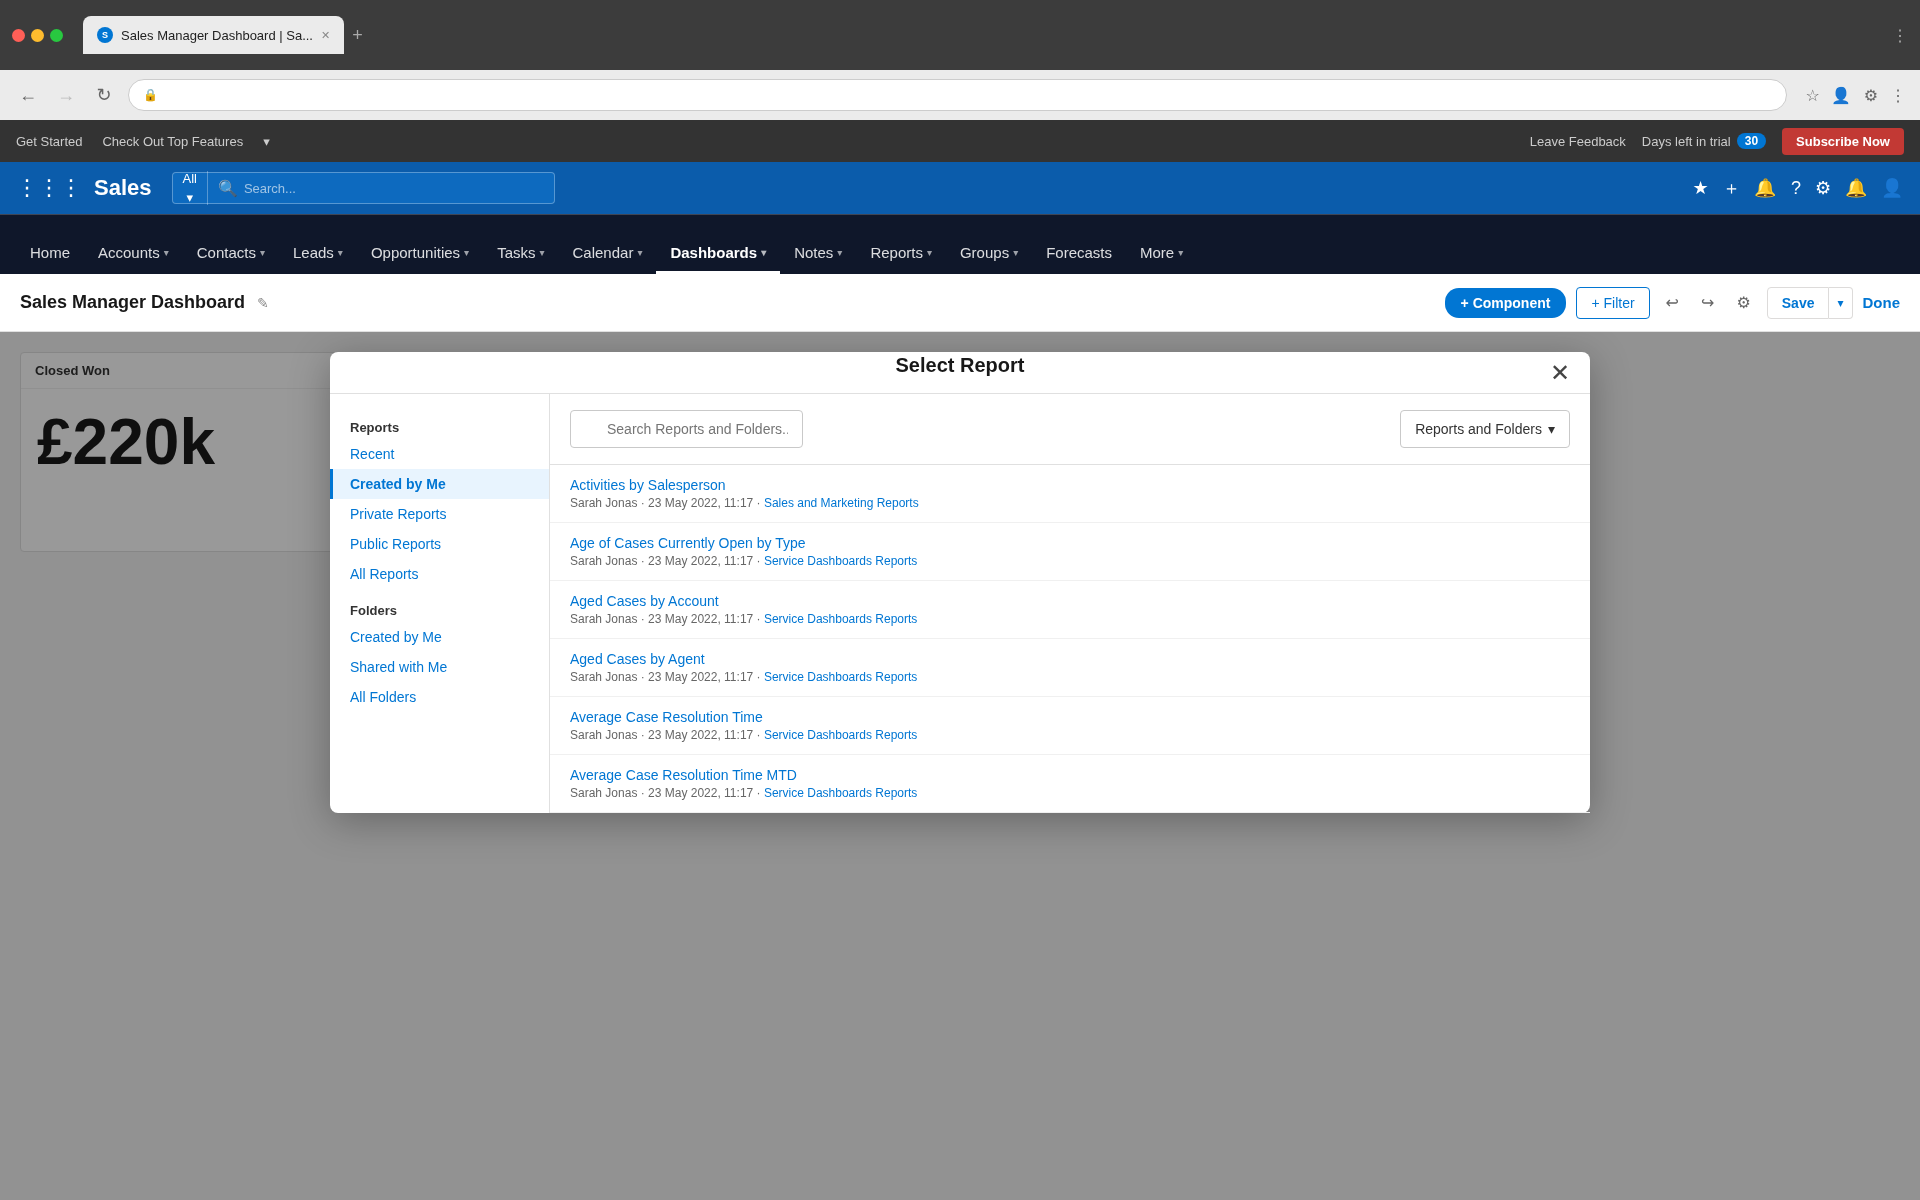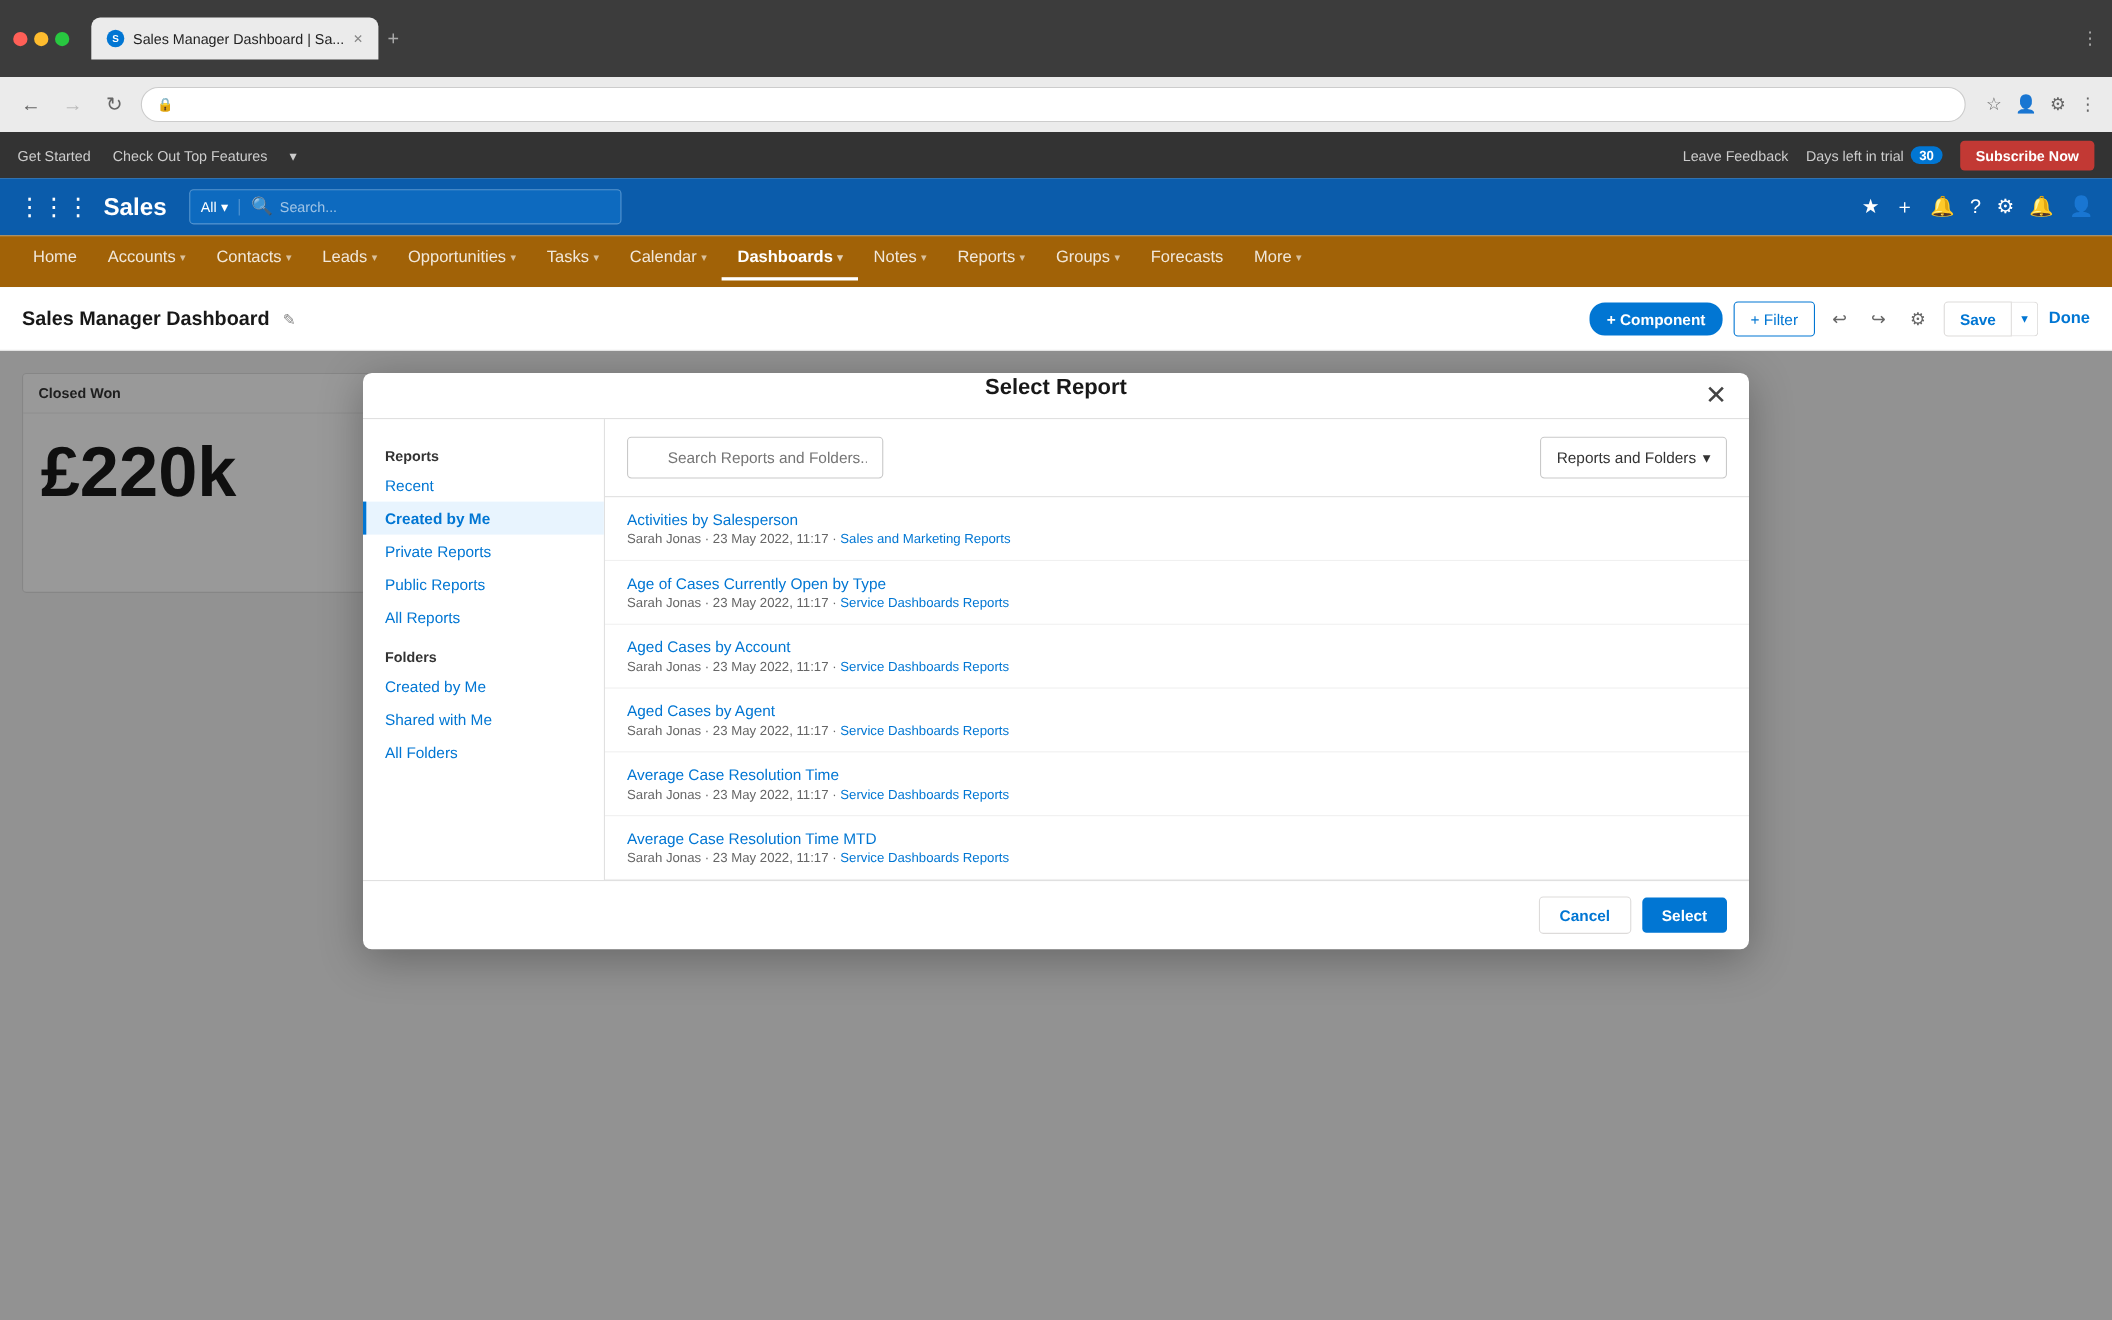--- a/index.html
+++ b/index.html
@@ -37,29 +37,29 @@
     .sf-feedback { color: #ccc; font-size: 13px; }
     .sf-trial { color: #ccc; font-size: 13px; display: flex; align-items: center; gap: 6px; }
     .trial-badge { background: #0176d3; color: white; border-radius: 12px; padding: 1px 8px; font-size: 12px; font-weight: bold; }
     .subscribe-btn { background: #c23934; color: white; border: none; border-radius: 4px; padding: 6px 14px; font-size: 13px; font-weight: 600; cursor: pointer; }
 
     
     .sf-searchbar { background: #0b5cab; height: 52px; display: flex; align-items: center; padding: 0 16px; gap: 12px; }
     .apps-icon { color: white; font-size: 22px; cursor: pointer; }
     .sf-logo { color: white; font-size: 22px; font-weight: bold; margin-right: 8px; }
     .global-search { display: flex; align-items: center; background: #0d6abf; border: 1px solid rgba(255,255,255,0.3); border-radius: 4px; height: 32px; }
-    .search-scope { color: white; font-size: 13px; padding: 0 10px; border-right: 1px solid rgba(255,255,255,0.3); display: flex; align-items: center; gap: 4px; }
+    .search-scope { color: white; font-size: 13px; padding: 0 10px; border-right: 1px solid rgba(255,255,255,0.3); display: flex; align-items: center; gap: 4px; flex-direction: column; }
     .search-input-wrap { display: flex; align-items: center; padding: 0 10px; gap: 6px; }
     .search-input-wrap input { background: none; border: none; color: white; font-size: 13px; outline: none; width: 300px; }
     .search-input-wrap input::placeholder { color: rgba(255,255,255,0.6); }
     .sf-searchbar-right { margin-left: auto; display: flex; align-items: center; gap: 14px; }
     .sf-icon-btn { color: white; font-size: 18px; cursor: pointer; background: none; border: none; }
 
     
-    .sf-nav { background: #a16207; border-top: 1px solid rgba(255,255,255,0.2); height: 47px; display: flex; align-items: flex-start; padding: 0 16px; }
+    .sf-nav { background: #0f172a; border-top: 1px solid rgba(255,255,255,0.2); height: 60px; display: flex; align-items: flex-end; padding: 0 16px; }
     .nav-items { display: flex; align-items: flex-end; gap: 0; }
     .nav-item { color: rgba(255,255,255,0.85); font-size: 15px; padding: 10px 14px; cursor: pointer; display: flex; align-items: center; gap: 4px; border-bottom: 3px solid transparent; white-space: nowrap; }
     .nav-item.active { color: white; border-bottom: 3px solid white; font-weight: 600; }
     .nav-chevron { font-size: 10px; opacity: 0.7; }
 
     
     .dashboard-header { background: white; height: 58px; display: flex; align-items: center; padding: 0 20px; border-bottom: 1px solid #e0e0e0; gap: 12px; }
     .dash-title { font-size: 18px; font-weight: 600; color: #181818; }
     .dash-edit { color: #888; font-size: 14px; cursor: pointer; }
     .dash-actions { margin-left: auto; display: flex; align-items: center; gap: 10px; }
@@ -345,19 +345,15 @@
             <div class="report-item">
               <div class="report-name">Average Case Resolution Time MTD</div>
               <div class="report-meta">
                 Sarah Jonas · 23 May 2022, 11:17 · <a href="#">Service Dashboards Reports</a>
               </div>
             </div>
           </div>
         </div>
       </div>
 
-      <div class="modal-footer">
-        <button class="btn-cancel">Cancel</button>
-        <button class="btn-select">Select</button>
-      </div>
     </div>
   </div>
 </div>
 
 </body></html>

